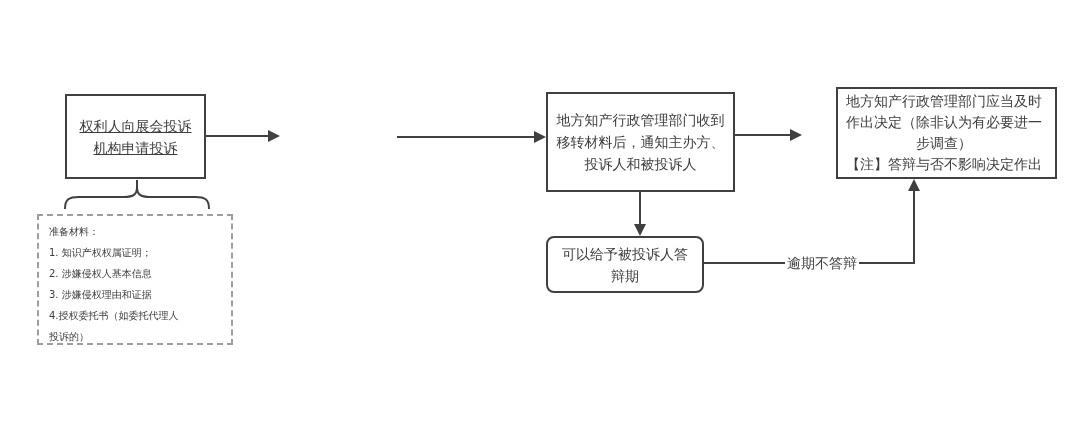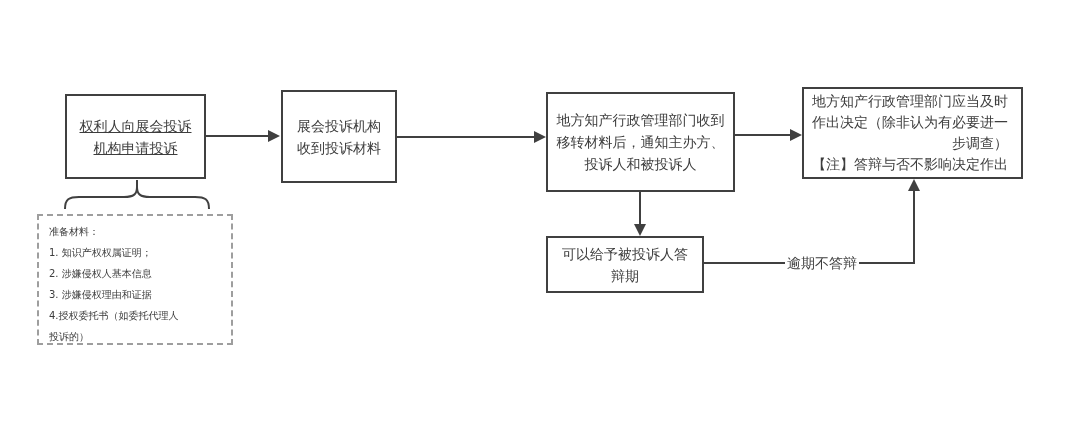--- a/index.html
+++ b/index.html
@@ -27,24 +27,25 @@
     color: var(--text);
     font-size: 14px;
     line-height: 22px;
     display: flex;
     align-items: center;
     justify-content: center;
     text-align: center;
     white-space: pre-line;
   }
   .node.left-align {
-    text-align: right;
+    text-align: center;
     justify-content: flex-start;
     line-height: 21px;
     padding: 2px 8px;
+    margin-left: 34px;
   }
   .note {
     position: absolute;
     border: 2px dashed var(--dashed);
     background: var(--bg);
     color: var(--text);
     font-size: 10px;
     line-height: 21px;
     padding: 5px 2px 2px 10px;
     text-align: left;
@@ -77,21 +78,21 @@
   svg.connectors polygon {
     fill: var(--line);
     stroke: none;
   }
 
   
   #node-apply        { left: 65px;  top: 94px;  width: 141px; height: 85px; text-decoration: underline; }
   #node-receive      { left: 281px; top: 90px;  width: 116px; height: 93px; }
   #node-notify       { left: 546px; top: 92px;  width: 189px; height: 100px; }
   #node-decision     { left: 802px; top: 87px;  width: 221px; height: 92px; }
-  #node-reply-period { left: 546px; top: 236px; width: 158px; height: 57px; }
+  #node-reply-period { left: 546px; top: 236px; width: 158px; height: 57px; border-radius: 8px; }
   #note-materials    { left: 37px;  top: 214px; width: 196px; height: 131px; }
   #label-transfer    { left: 396px; top: 89px;  width: 128px; }
   #label-overdue     { left: 785px; top: 253px; }
 </style>
 </head>
 <body>
 
 <div class="canvas">
 
   <svg class="connectors" viewBox="0 0 1071 424" xmlns="http://www.w3.org/2000/svg">
@@ -123,22 +124,20 @@
 
     <g>
       <path d="M65,209 C65,199 69,197 79,197 L124,197 C134,197 137,194 137,187 L137,180"></path>
       <path d="M137,187 C137,194 140,197 150,197 L195,197 C205,197 209,199 209,209"></path>
     </g>
   </svg>
 
   <div class="node" id="node-apply">权利人向展会投诉
 机构申请投诉</div>
 
-  <div class="node" id="node-receive">展会投诉机构
-收到投诉材料</div>
 
   <div class="node" id="node-notify">地方知产行政管理部门收到
 移转材料后，通知主办方、
 投诉人和被投诉人</div>
 
   <div class="node left-align" id="node-decision">地方知产行政管理部门应当及时
 作出决定（除非认为有必要进一
 步调查）
 【注】答辩与否不影响决定作出</div>
 

